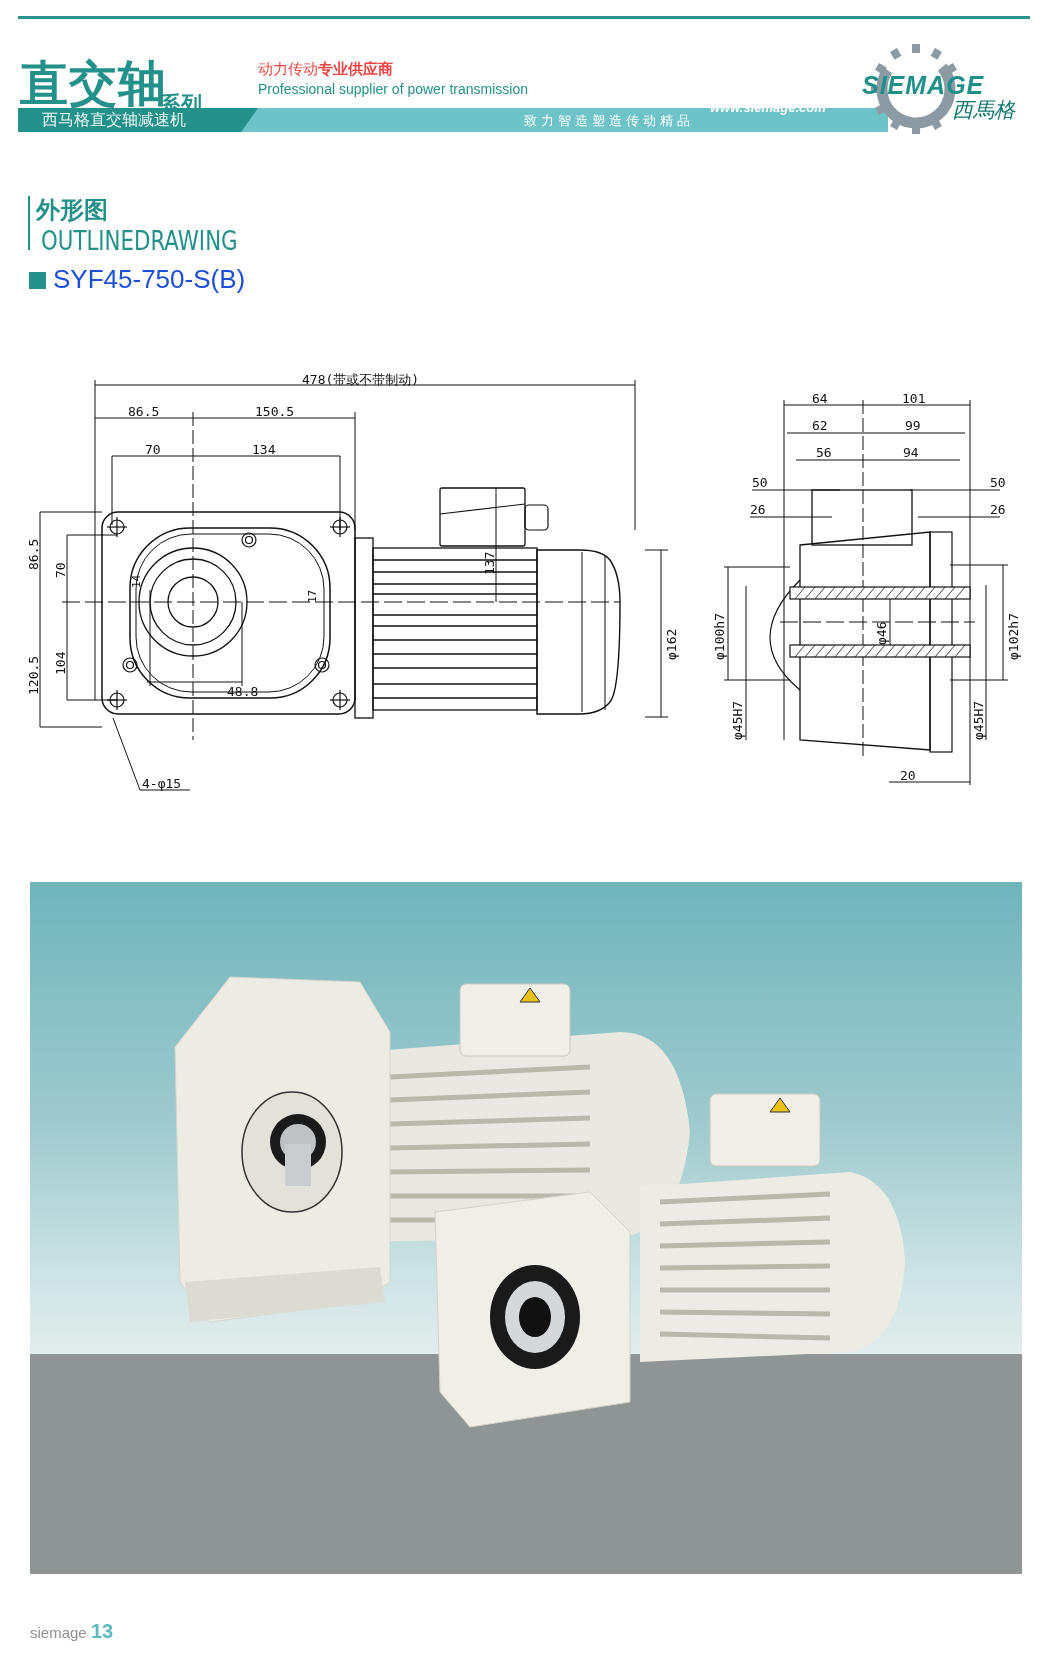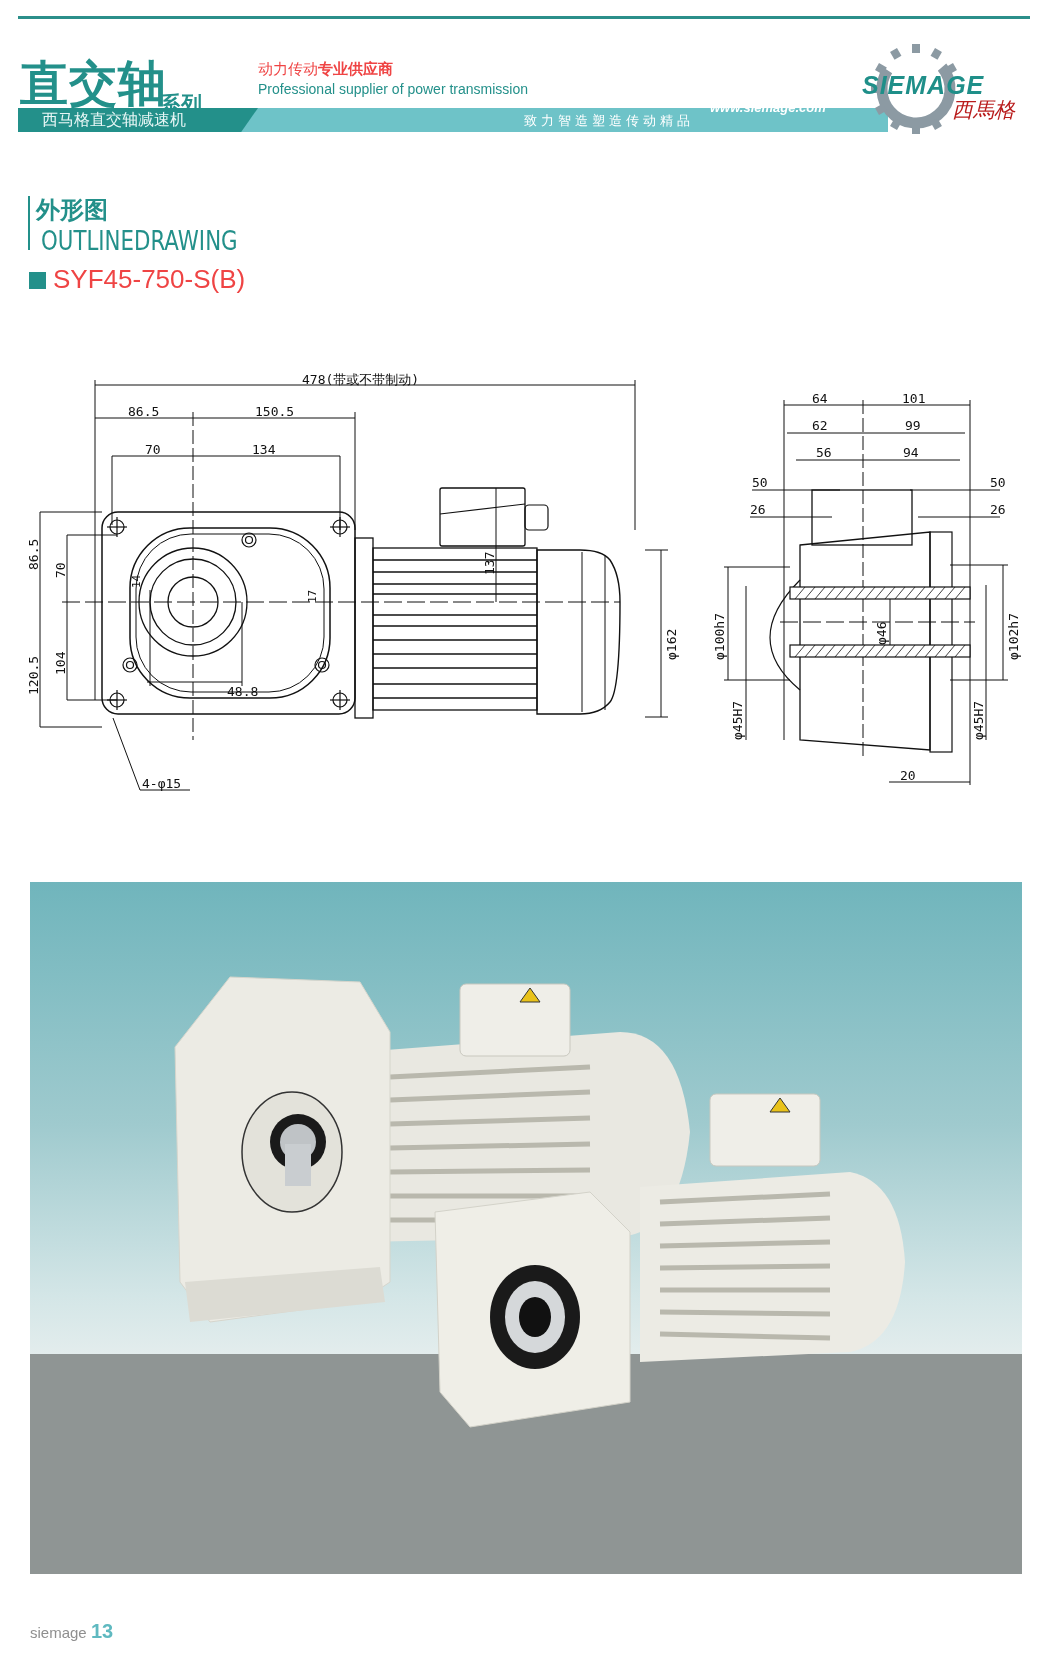--- a/index.html
+++ b/index.html
@@ -10,26 +10,26 @@
   .tagline-cn{position:absolute;left:258px;top:60px;font-size:15px;color:#ef4444;font-family:"DejaVu Sans",sans-serif;}
   .tagline-cn b{font-weight:bold;}
   .tagline-en{position:absolute;left:258px;top:81px;font-size:14px;color:#23908a;}
   .band{position:absolute;left:18px;top:108px;width:870px;height:24px;background:#6ec3c8;}
   .band-dark{position:absolute;left:18px;top:108px;width:240px;height:24px;background:#23908a;clip-path:polygon(0 0,100% 0,93% 100%,0 100%);}
   .band-dark-text{position:absolute;left:42px;top:110px;font-size:16px;color:#e7f6f5;font-family:"DejaVu Sans",sans-serif;}
   .band-slogan{position:absolute;left:524px;top:112px;font-size:13px;color:#fff;letter-spacing:4px;font-family:"DejaVu Sans",sans-serif;text-align:center;}
   .band-url{position:absolute;left:710px;top:100px;font-size:13px;color:#fff;font-weight:bold;font-style:italic;}
   .logo{position:absolute;left:860px;top:44px;width:170px;height:90px;}
   .logo-word{position:absolute;left:862px;top:71px;font-size:25px;font-weight:bold;font-style:italic;color:#1f8f89;letter-spacing:1px;}
-  .logo-cn{position:absolute;left:952px;top:96px;font-size:21px;color:#b91c1c;font-family:"DejaVu Serif",serif;font-style:italic;}
+  .logo-cn{position:absolute;left:952px;top:96px;font-size:21px;color:#0f766e;font-family:"DejaVu Serif",serif;font-style:italic;}
   .sec-bar{position:absolute;left:28px;top:196px;width:2px;height:54px;background:#23908a;}
   .sec-cn{position:absolute;left:36px;top:194px;font-size:24px;font-weight:bold;color:#23908a;font-family:Liberation Mono, monospace;}
   .sec-en{position:absolute;left:41px;top:226px;font-size:26px;color:#23908a;font-family:"DejaVu Sans",sans-serif;transform:scaleX(0.82);transform-origin:left;}
   .model-sq{position:absolute;left:29px;top:272px;width:17px;height:17px;background:#23908a;}
-  .model{position:absolute;left:53px;top:264px;font-size:26px;color:#ef4444;}
+  .model{position:absolute;left:53px;top:264px;font-size:26px;color:#1d4ed8;}
   .drawing{position:absolute;left:0;top:370px;width:1058px;height:450px;}
   .photo{position:absolute;left:30px;top:882px;width:992px;height:692px;overflow:hidden;
     background:linear-gradient(180deg,#70b5bc 0%,#9fcace 35%,#d4e6e7 60%,#e6eeee 70%);}
   .photo-floor{position:absolute;left:0;top:472px;width:100%;height:220px;background:#8f9594;}
   .footer{position:absolute;left:30px;top:1620px;font-size:15px;color:#8f8f8f;}
   .footer .pg{color:#5fb9c0;font-weight:bold;font-size:20px;}
   text{font-family:"DejaVu Sans Mono","Liberation Mono",monospace;}
 </style>
 </head>
 <body>

